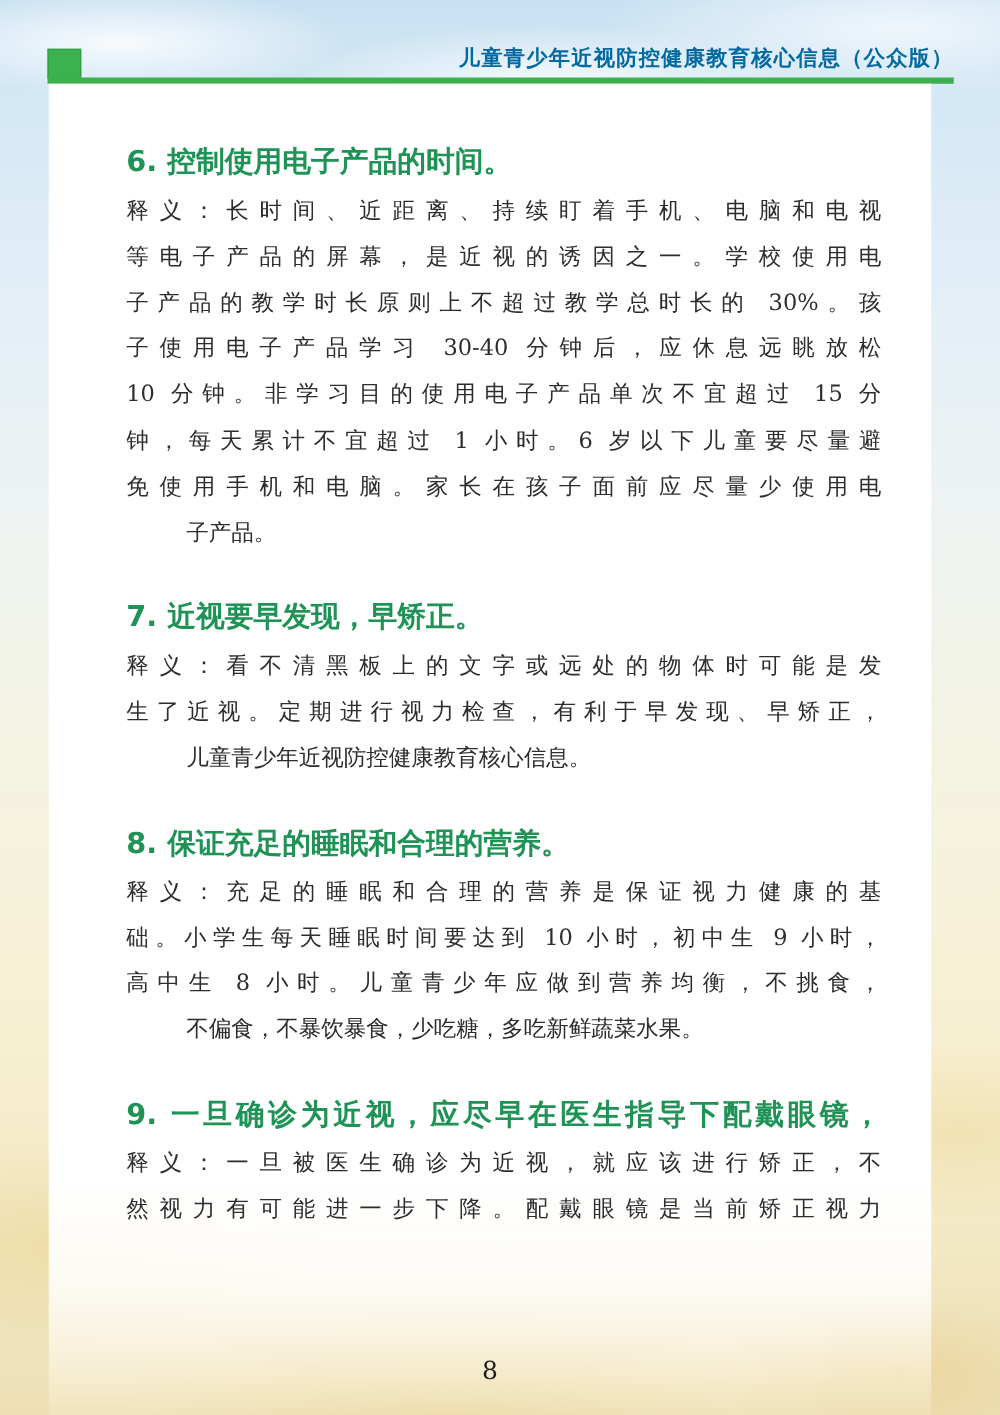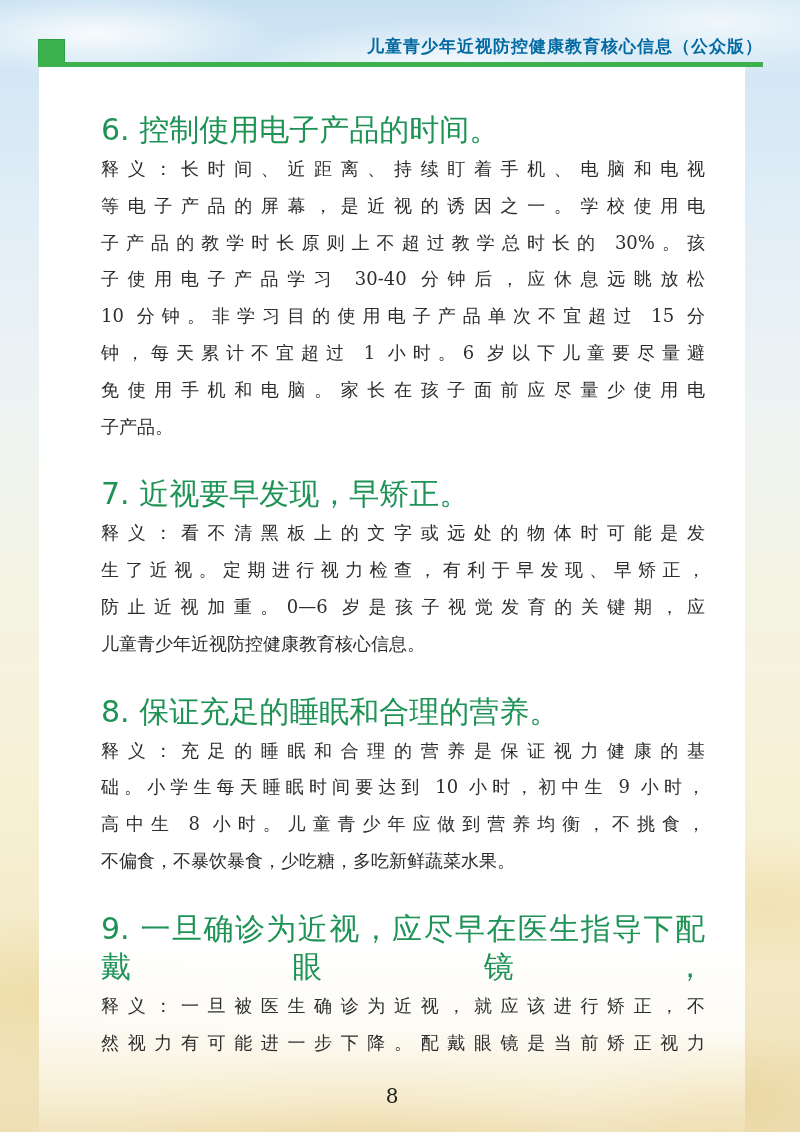--- a/index.html
+++ b/index.html
@@ -33,30 +33,30 @@
     font-family:"DejaVu Sans", sans-serif;font-weight:bold;font-size:17px;
     color:#0369a1;letter-spacing:1px;white-space:nowrap;
   }
   .card{
     position:absolute;left:39px;top:67px;width:706px;height:1065px;
     box-sizing:border-box;padding:44px 40px 0 62px;
     background:linear-gradient(180deg,#ffffff 0%,#ffffff 82%,rgba(255,255,255,.85) 90%,rgba(255,252,240,.45) 97%,rgba(255,252,240,.15) 100%);
   }
   section + section{margin-top:30px;}
   .shead{
-    font-family:"DejaVu Sans", sans-serif;font-weight:normal;font-size:30px;
+    font-family:"DejaVu Sans", sans-serif;font-weight:bold;font-size:23px;
     color:#1f9356;line-height:38px;margin:0 0 2px 0;
   }
   .shead.fill{text-align:justify;text-align-last:justify;text-justify:inter-character;}
   .jline{
     font-family:"DejaVu Serif", serif;font-size:18px;color:#2d2d2d;
     line-height:36.8px;height:36.8px;overflow:hidden;
     text-align:justify;text-align-last:justify;text-justify:inter-character;
   }
-  .jline.last{text-align-last:left;}
+  .jline.last{text-align-last:left;margin-left:48px;}
   .pagenum{
     position:absolute;top:1084px;left:39px;width:706px;text-align:center;
     font-family:"DejaVu Serif", serif;font-size:20px;color:#1f1f1f;
   }
 </style>
 </head>
 <body>
 
 <div class="backdrop"></div>
 
@@ -77,21 +77,20 @@
     <div class="jline">10 分钟。非学习目的使用电子产品单次不宜超过 15 分</div>
     <div class="jline">钟，每天累计不宜超过 1 小时。6 岁以下儿童要尽量避</div>
     <div class="jline">免使用手机和电脑。家长在孩子面前应尽量少使用电</div>
     <div class="jline last">子产品。</div>
   </section>
 
   <section>
     <div class="shead">7. 近视要早发现，早矫正。</div>
     <div class="jline">释义：看不清黑板上的文字或远处的物体时可能是发</div>
     <div class="jline">生了近视。定期进行视力检查，有利于早发现、早矫正，</div>
-    <div class="jline">防止近视加重。0—6 岁是孩子视觉发育的关键期，应</div>
     <div class="jline last">儿童青少年近视防控健康教育核心信息。</div>
   </section>
 
   <section>
     <div class="shead">8. 保证充足的睡眠和合理的营养。</div>
     <div class="jline">释义：充足的睡眠和合理的营养是保证视力健康的基</div>
     <div class="jline">础。小学生每天睡眠时间要达到 10 小时，初中生 9 小时，</div>
     <div class="jline">高中生 8 小时。儿童青少年应做到营养均衡，不挑食，</div>
     <div class="jline last">不偏食，不暴饮暴食，少吃糖，多吃新鲜蔬菜水果。</div>
   </section>

